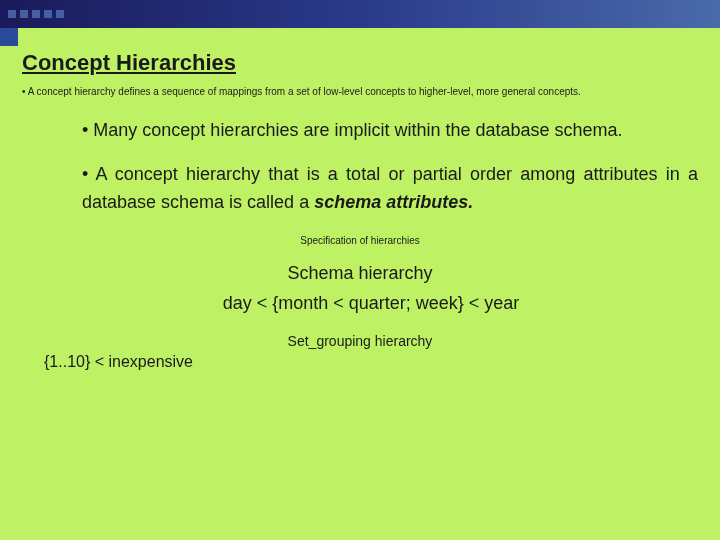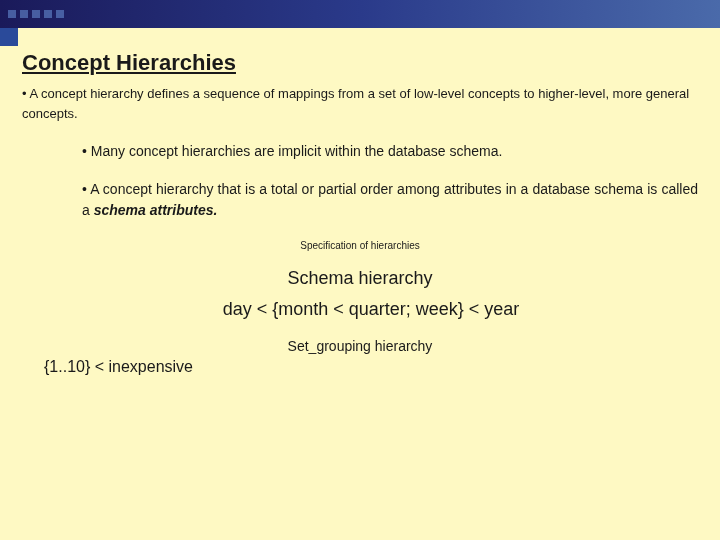--- a/index.html
+++ b/index.html
@@ -43,21 +43,21 @@
     .dot {
       width: 8px;
       height: 8px;
       background: #5a7abf;
       opacity: 0.7;
     }
 
     
     .content-area {
       flex: 1;
-      background: #fef9c3;
+      background: #bef264;
       margin: 0;
       padding: 20px 22px 20px 22px;
       position: relative;
       overflow: hidden;
     }
 
     
     .corner-decoration {
       position: absolute;
       top: 0;
@@ -70,33 +70,33 @@
     .title {
       font-size: 22px;
       font-weight: bold;
       color: #1a1a1a;
       text-decoration: underline;
       margin-bottom: 8px;
       margin-top: 2px;
     }
 
     .intro-text {
-      font-size: 13px;
+      font-size: 10px;
       color: #1a1a1a;
       line-height: 1.5;
       margin-bottom: 18px;
     }
 
     .indented-block {
       padding-left: 60px;
       margin-bottom: 16px;
     }
 
     .indented-block p {
-      font-size: 14px;
+      font-size: 18px;
       color: #1a1a1a;
       line-height: 1.55;
       text-align: justify;
     }
 
     .schema-hierarchy-italic {
       font-style: italic;
       font-weight: bold;
     }
 

